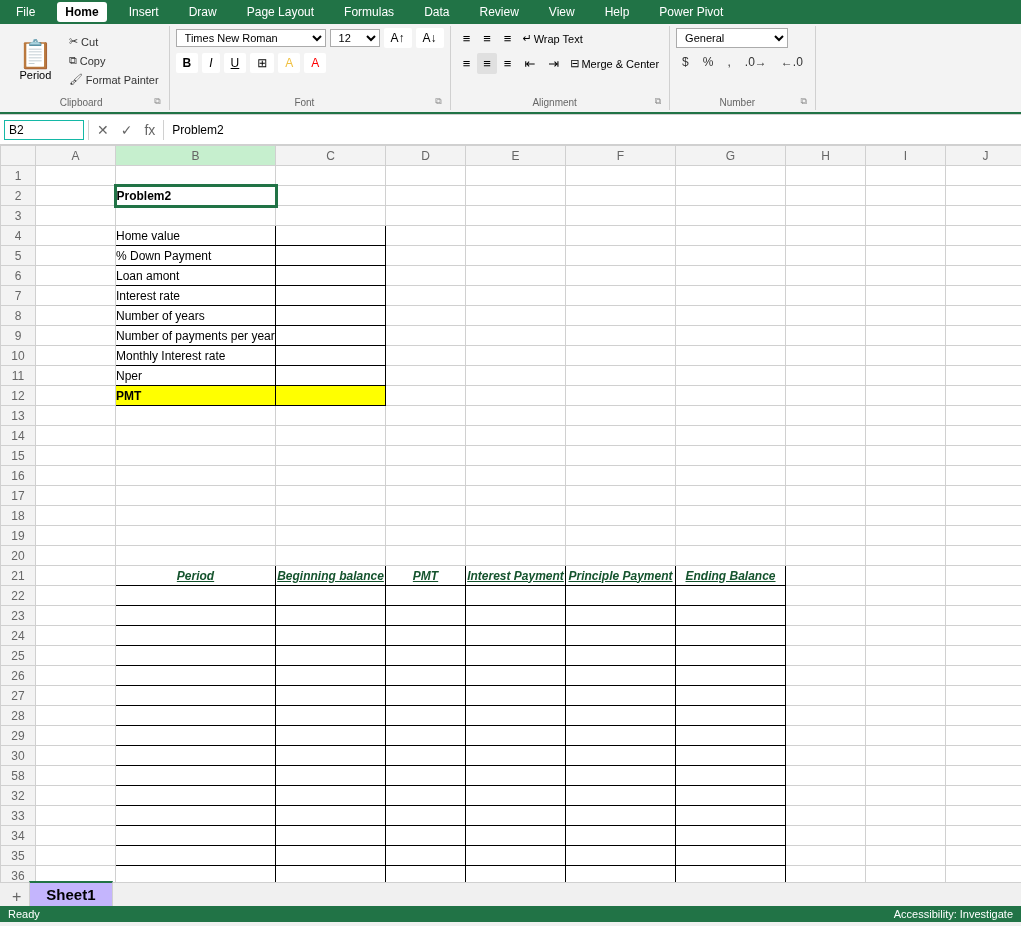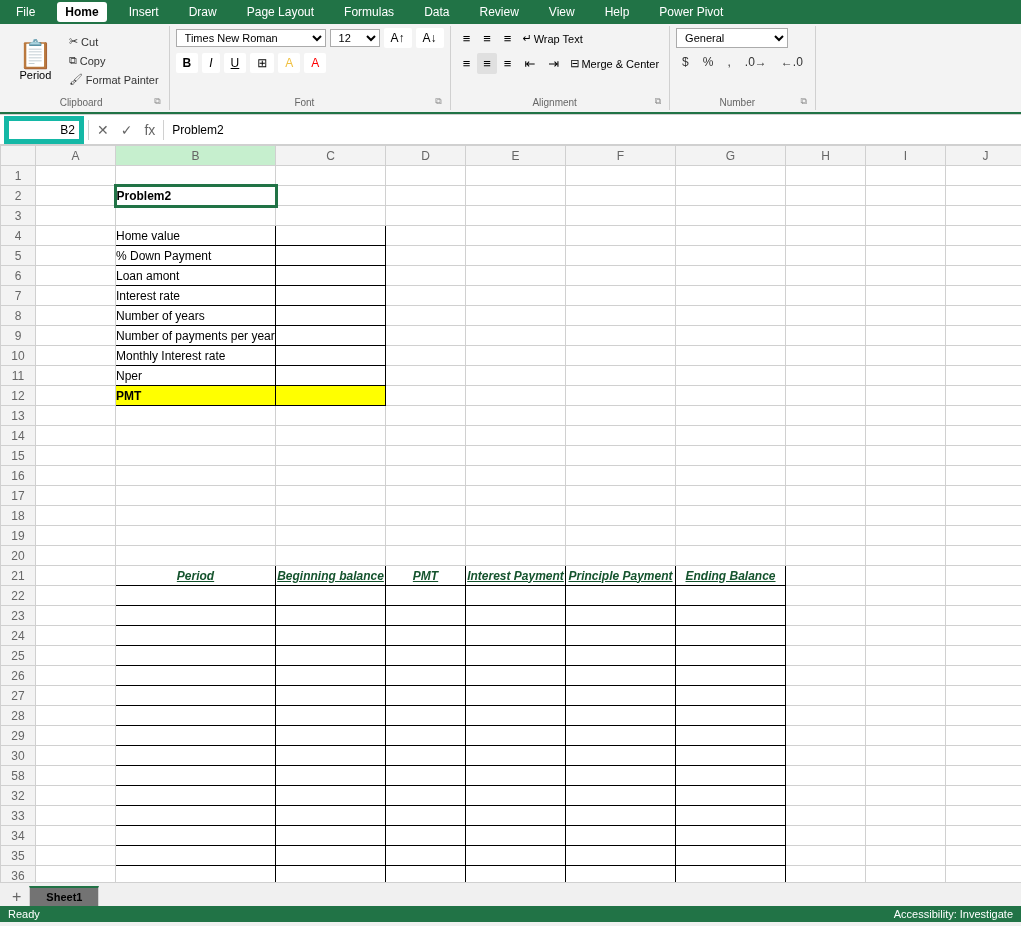--- a/index.html
+++ b/index.html
@@ -40,21 +40,21 @@
 
     
     .align-group { min-width: 160px; }
 
     
     .number-group { min-width: 130px; }
     .number-select { font-size: 11px; padding: 2px 4px; border: 1px solid #ababab; background: white; width: 112px; }
 
     
     .formula-bar { display: flex; align-items: center; background: white; border-bottom: 1px solid #d0d0d0; padding: 2px 4px; gap: 4px; height: 30px; }
-    .cell-ref { width: 80px; border: 5px solid #14b8a6; padding: 2px 4px; font-size: 12px; text-align: right; }
+    .cell-ref { width: 80px; border: 1px solid #14b8a6; padding: 2px 4px; font-size: 12px; text-align: left; }
     .formula-divider { width: 1px; height: 20px; background: #d0d0d0; }
     .formula-icons { display: flex; gap: 4px; align-items: center; }
     .formula-icon { cursor: pointer; font-size: 14px; color: #666; padding: 2px 4px; }
     .formula-input { flex: 1; border: none; outline: none; font-size: 12px; padding: 2px 4px; }
 
     
     .spreadsheet { overflow: auto; background: white; flex: 1; }
     .sheet-table { border-collapse: collapse; table-layout: fixed; }
     .sheet-table th, .sheet-table td { border: 1px solid #d0d0d0; font-size: 12px; padding: 0; white-space: nowrap; overflow: hidden; }
     .row-header { background: #f3f3f3; text-align: center; width: 35px; font-size: 11px; color: #666; font-weight: normal; min-width: 35px; }
@@ -82,21 +82,21 @@
     
     .pmt-row { background: #ffff00; }
     .pmt-label { font-weight: bold; }
 
     
     .table-border { border: 1px solid #000 !important; }
 
     .spreadsheet-container { display: flex; flex-direction: column; height: calc(100vh - 165px); }
 
     .sheet-tabs { display: flex; align-items: flex-end; background: #f0f0f0; border-top: 1px solid #d0d0d0; padding: 0 4px; height: 24px; }
-    .sheet-tab { padding: 3px 16px; font-size: 11px; background: #737373; border: 1px solid #d0d0d0; border-bottom: none; cursor: pointer; margin-right: 2px; }
+    .sheet-tab { padding: 3px 16px; font-size: 15px; background: #c4b5fd; border: 1px solid #d0d0d0; border-bottom: none; cursor: pointer; margin-right: 2px; }
     .sheet-tab.active { border-top: 2px solid #217346; font-weight: bold; }
 
     .status-bar { background: #217346; color: white; font-size: 11px; padding: 2px 8px; display: flex; justify-content: space-between; }
     .expand-icon { font-size: 9px; color: #888; cursor: pointer; padding: 1px 2px; }
 
     .align-btn-row { display: flex; gap: 1px; }
     .align-btn { padding: 2px 5px; cursor: pointer; font-size: 13px; border: 1px solid transparent; border-radius: 2px; }
     .wrap-btn { display: flex; align-items: center; gap: 2px; font-size: 11px; padding: 2px 4px; cursor: pointer; border-radius: 2px; }
     .merge-btn { display: flex; align-items: center; gap: 2px; font-size: 11px; padding: 2px 4px; cursor: pointer; border-radius: 2px; white-space: nowrap; }
 

